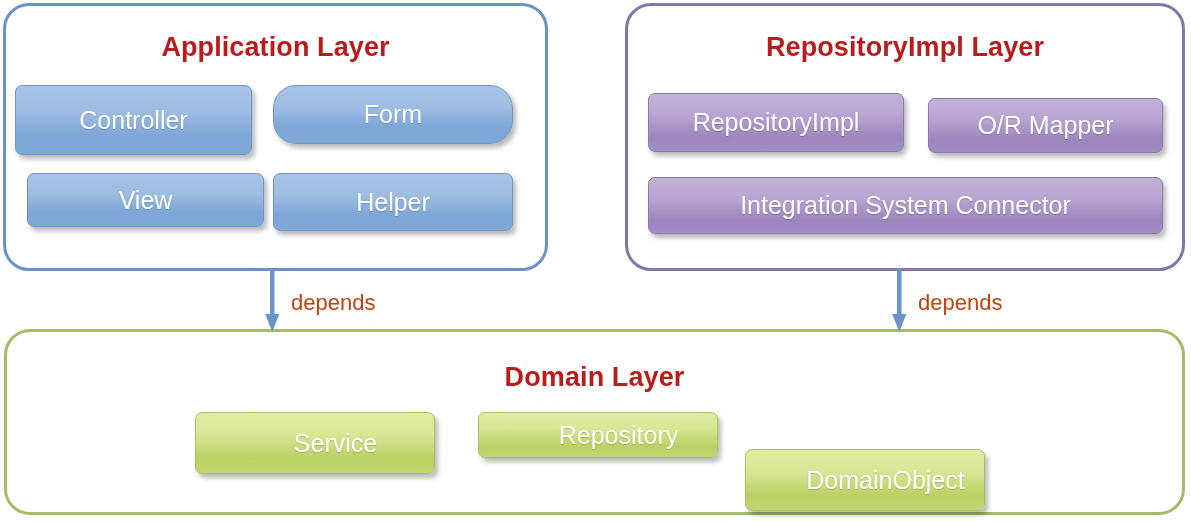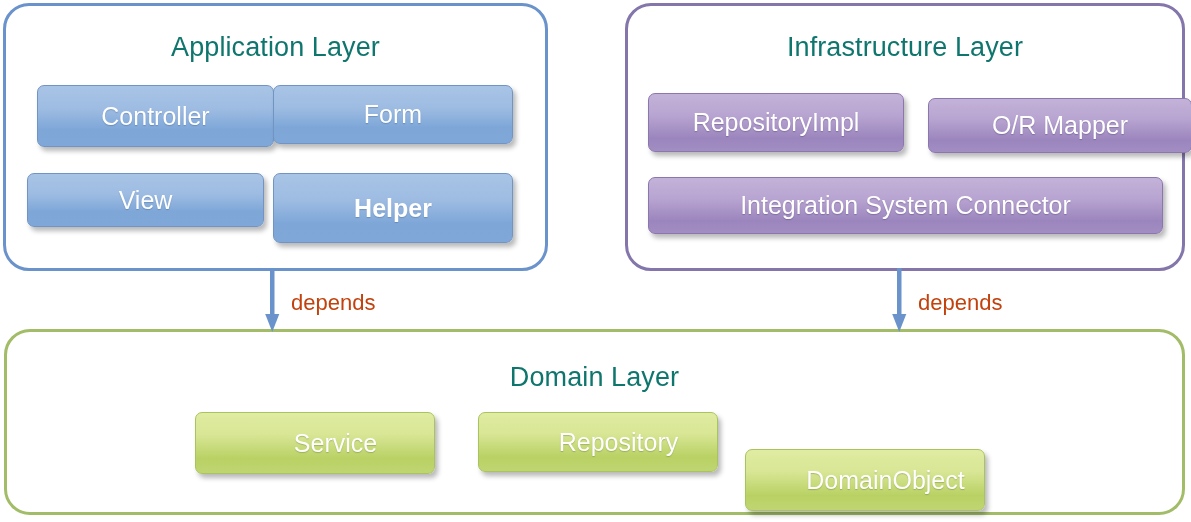--- a/index.html
+++ b/index.html
@@ -29,23 +29,23 @@
     border-style: solid;
     border-width: 3px;
     border-radius: 26px;
   }
 
   .layer-title {
     position: absolute;
     left: 0;
     right: 0;
     text-align: center;
-    color: #0f766e;
+    color: #b91c1c;
     font-size: 27px;
-    font-weight: 400;
+    font-weight: 700;
     line-height: 1;
     letter-spacing: 0.1px;
     white-space: nowrap;
   }
 
   #app-layer {
     left: 3px;
     top: 3px;
     width: 545px;
     height: 268px;
@@ -104,33 +104,33 @@
   }
 
   .box.green {
     background: linear-gradient(to bottom, #dfeca2 0%, #d8e695 36%, #b9d164 76%, #c0d572 100%);
     border-color: #a9c35e;
     text-shadow: 0 1px 1px rgba(90,105,45,0.35);
     padding-left: 41px;
   }
 
   
-  #box-controller { left: 37px;  top: 85px;  width: 237px; height: 62px; align-items: center; }
-  #box-form       { left: 273px; top: 85px;  width: 240px; height: 59px; }
+  #box-controller { left: 15px;  top: 85px;  width: 237px; height: 70px; align-items: center; }
+  #box-form       { left: 273px; top: 85px;  width: 240px; height: 59px; border-radius: 23px; }
   #box-view       { left: 27px;  top: 173px; width: 237px; height: 54px; }
-  #box-helper     { left: 273px; top: 173px; width: 240px; height: 70px; font-weight: bold; }
+  #box-helper     { left: 273px; top: 173px; width: 240px; height: 58px; }
 
   
   #box-repositoryimpl { left: 648px; top: 93px;  width: 256px; height: 59px; }
-  #box-ormapper       { left: 928px; top: 98px;  width: 264px; height: 55px; }
+  #box-ormapper       { left: 928px; top: 98px;  width: 235px; height: 55px; }
   #box-connector      { left: 648px; top: 177px; width: 515px; height: 57px; }
 
   
   #box-service      { left: 195px; top: 412px; width: 240px; height: 62px; }
-  #box-repository   { left: 478px; top: 412px; width: 240px; height: 60px; }
+  #box-repository   { left: 478px; top: 412px; width: 240px; height: 46px; }
   #box-domainobject { left: 745px; top: 412px; width: 240px; height: 62px; margin-top: 37px; }
 
   
   .arrow {
     position: absolute;
     width: 34px;
     height: 66px;
     pointer-events: none;
   }
   #arrow-app    { left: 262px; top: 268px; }
@@ -162,21 +162,21 @@
     <span>Form</span>
   </div>
   <div class="box blue" id="box-view">
     <span>View</span>
   </div>
   <div class="box blue" id="box-helper">
     <span>Helper</span>
   </div>
 
   <div class="layer" id="infra-layer">
-    <div class="layer-title">Infrastructure Layer</div>
+    <div class="layer-title">RepositoryImpl Layer</div>
   </div>
 
   <div class="box purple" id="box-repositoryimpl">
     <span>RepositoryImpl</span>
   </div>
   <div class="box purple" id="box-ormapper">
     <span>O/R Mapper</span>
   </div>
   <div class="box purple" id="box-connector">
     <span>Integration System Connector</span>

